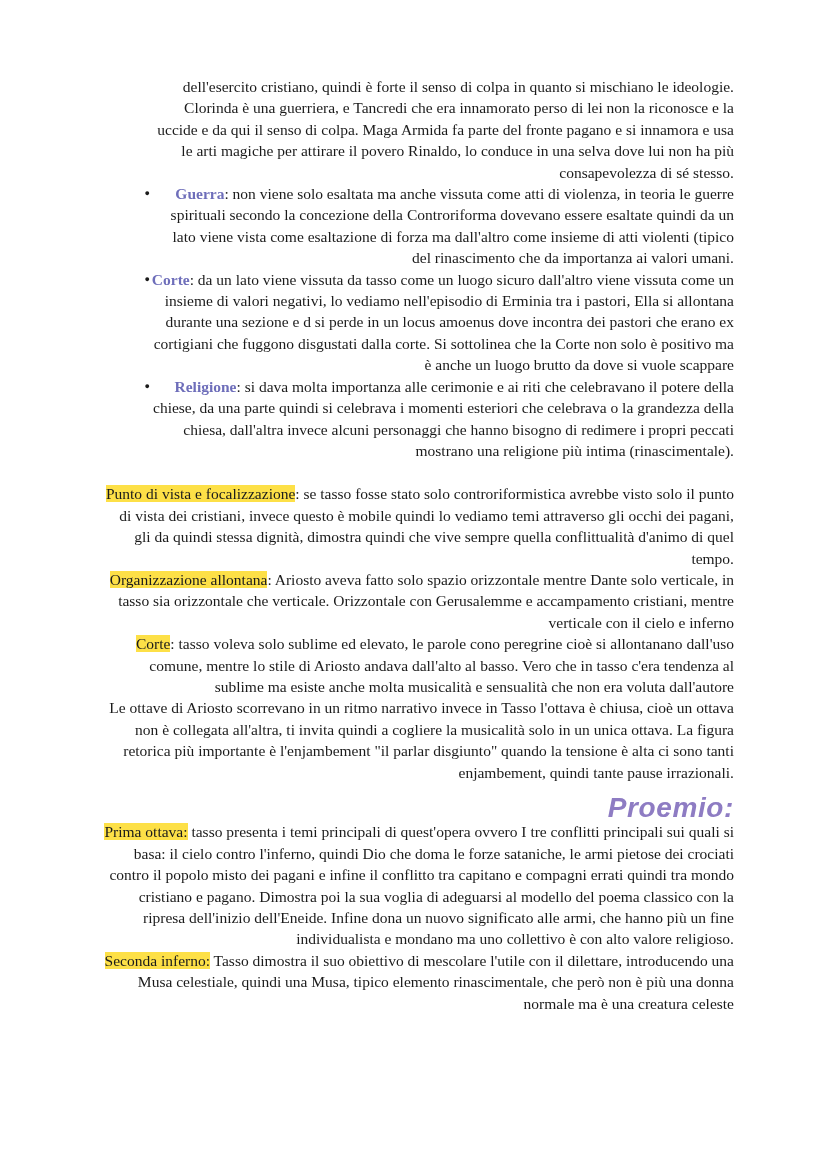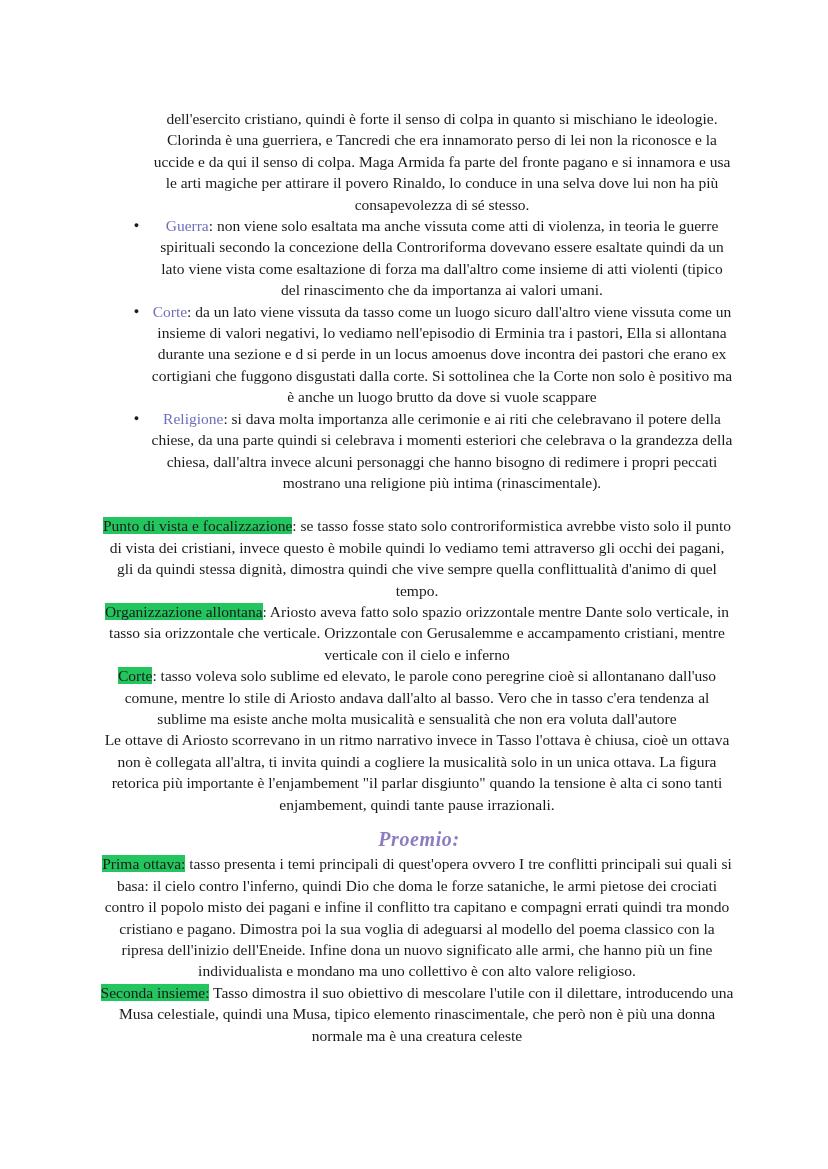--- a/index.html
+++ b/index.html
@@ -11,57 +11,57 @@
     width: 828px;
     height: 1169px;
     position: relative;
     font-family: "Liberation Serif", serif;
     color: #1b1b1b;
     overflow: hidden;
   }
   .content {
     position: absolute;
     left: 100px;
-    top: 108px;
+    top: 76px;
     width: 634px;
     font-size: 15.5px;
     line-height: 21.4px;
-    text-align: center;
+    text-align: right;
   }
   p { margin: 0; }
   .indent { padding-left: 50px; }
   ul.bullets {
     list-style: none;
     margin: 0;
     padding: 0;
   }
   ul.bullets li {
     display: flex;
     padding-left: 23px;
   }
   .bullet {
     flex: 0 0 27px;
     font-size: 9px;
     line-height: 21.4px;
     color: #1b1b1b;
   }
   .theme-label {
     color: #6e6eba;
-    font-weight: normal;
+    font-weight: bold;
   }
   .hl {
-    background: #22c55e;
+    background: #fde047;
   }
   .sections { margin-top: 22px; }
   .proemio-heading {
     margin: 14px 0 3px 4px;
-    font-family: Liberation Serif, serif;
+    font-family: Liberation Sans, sans-serif;
     font-style: italic;
     font-weight: bold;
-    font-size: 20px;
+    font-size: 28px;
     letter-spacing: 0.6px;
     color: #8e7cc3;
   }
 </style>
 </head>
 <body>
 
 <div class="content">
 
   <p class="indent">dell'esercito cristiano, quindi è forte il senso di colpa in quanto si mischiano le ideologie. Clorinda è una guerriera, e Tancredi che era innamorato perso di lei non la riconosce e la uccide e da qui il senso di colpa. Maga Armida fa parte del fronte pagano e si innamora e usa le arti magiche per attirare il povero Rinaldo, lo conduce in una selva dove lui non ha più consapevolezza di sé stesso.</p>
@@ -85,16 +85,16 @@
     <p><span class="hl">Punto di vista e focalizzazione</span><span>: se tasso fosse stato solo controriformistica avrebbe visto solo il punto di vista dei cristiani, invece questo è mobile quindi lo vediamo temi attraverso gli occhi dei pagani, gli da quindi stessa dignità, dimostra quindi che vive sempre quella conflittualità d'animo di quel tempo.</span></p>
     <p><span class="hl">Organizzazione allontana</span><span>: Ariosto aveva fatto solo spazio orizzontale mentre Dante solo verticale, in tasso sia orizzontale che verticale. Orizzontale con Gerusalemme e accampamento cristiani, mentre verticale con il cielo e inferno</span></p>
     <p><span class="hl">Corte</span><span>: tasso voleva  solo sublime ed elevato, le parole cono peregrine cioè si allontanano dall'uso comune, mentre lo stile di Ariosto andava dall'alto al basso. Vero che in tasso c'era tendenza al sublime ma esiste anche molta musicalità e sensualità che non era voluta dall'autore</span></p>
     <p>Le ottave di Ariosto scorrevano in un ritmo narrativo invece in Tasso l'ottava è chiusa, cioè un ottava non è collegata all'altra, ti invita quindi a cogliere la musicalità solo in un unica ottava. La figura retorica più importante è l'enjambement "il parlar disgiunto" quando la tensione è alta ci sono tanti enjambement, quindi tante pause irrazionali.</p>
   </div>
 
   <h2 class="proemio-heading">Proemio:</h2>
 
   <div class="proemio-body">
     <p><span class="hl">Prima ottava:</span><span> tasso presenta i temi principali di quest'opera ovvero I tre conflitti principali sui quali si basa: il cielo contro l'inferno, quindi Dio che doma le forze sataniche, le armi pietose dei crociati contro il popolo misto dei pagani e infine il conflitto tra capitano e compagni errati quindi tra mondo cristiano e pagano. Dimostra poi la sua voglia di adeguarsi al modello del poema classico con la ripresa dell'inizio dell'Eneide. Infine dona un nuovo significato alle armi, che hanno più un fine individualista e mondano ma uno collettivo è con alto valore religioso.</span></p>
-    <p><span class="hl">Seconda insieme:</span><span> Tasso dimostra il suo obiettivo di mescolare l'utile con il dilettare, introducendo una Musa celestiale, quindi una Musa, tipico elemento rinascimentale, che però non è più una donna normale ma è una creatura celeste</span></p>
+    <p><span class="hl">Seconda inferno:</span><span> Tasso dimostra il suo obiettivo di mescolare l'utile con il dilettare, introducendo una Musa celestiale, quindi una Musa, tipico elemento rinascimentale, che però non è più una donna normale ma è una creatura celeste</span></p>
   </div>
 
 </div>
 
 </body></html>

